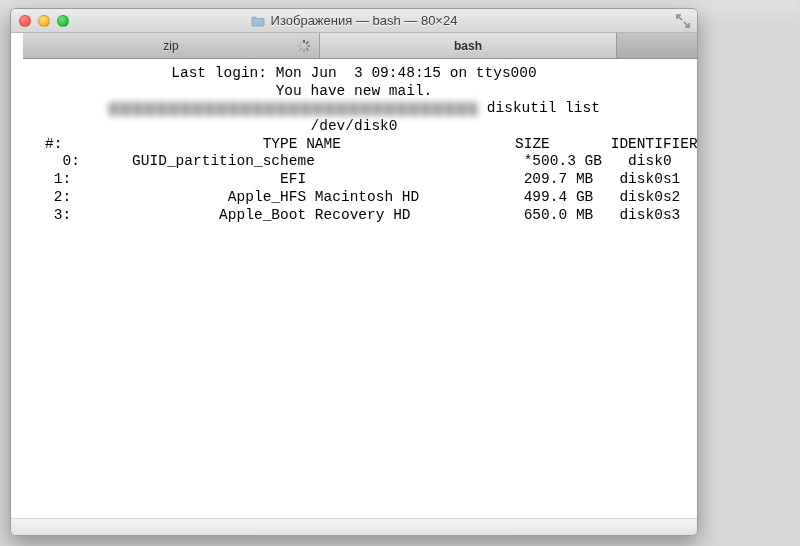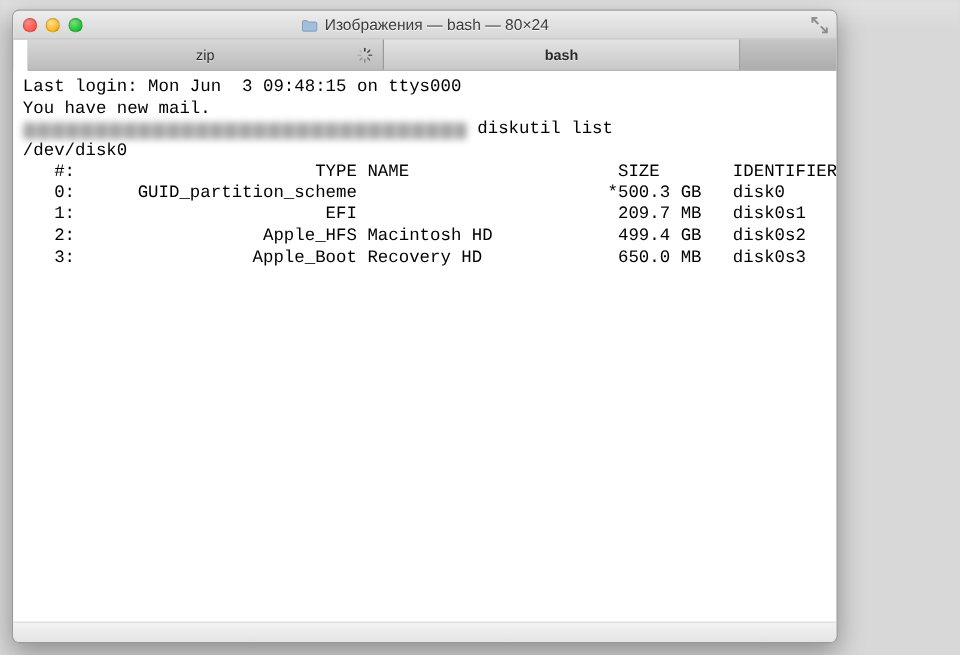--- a/index.html
+++ b/index.html
@@ -119,20 +119,21 @@
     flex: 1;
     background: #fff;
     padding: 6px 8px 4px 8px;
     font-family: Menlo, "Courier New", monospace;
     font-size: 14.5px;
     line-height: 1.22;
     color: #000;
     white-space: pre;
     border-bottom: 1px solid #d4d4d4;
     overflow: hidden;
+    text-align: center;
   }
   .statusbar {
     height: 16px;
     background: linear-gradient(#f3f3f3,#e4e4e4);
   }
   .redacted {
     display: inline-block;
     vertical-align: text-bottom;
     height: 14px;
     border-radius: 3px;

